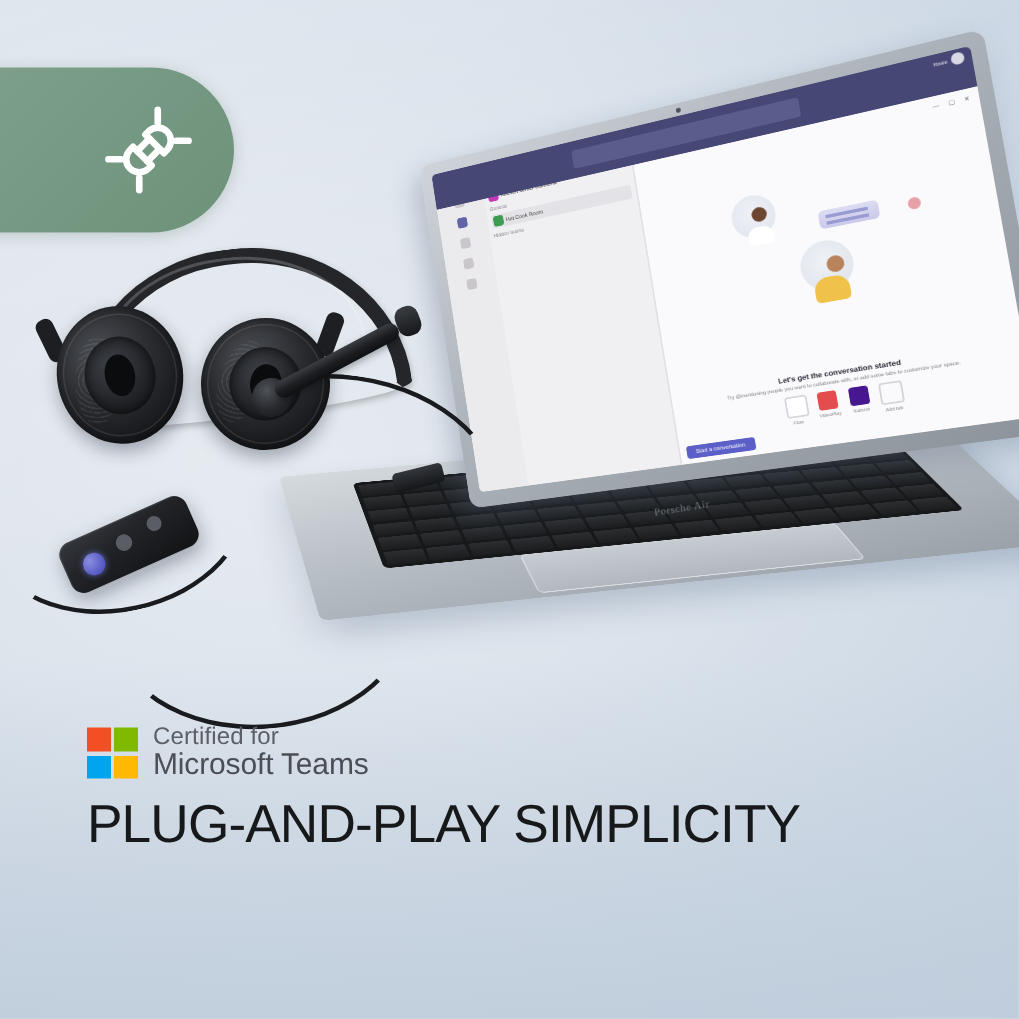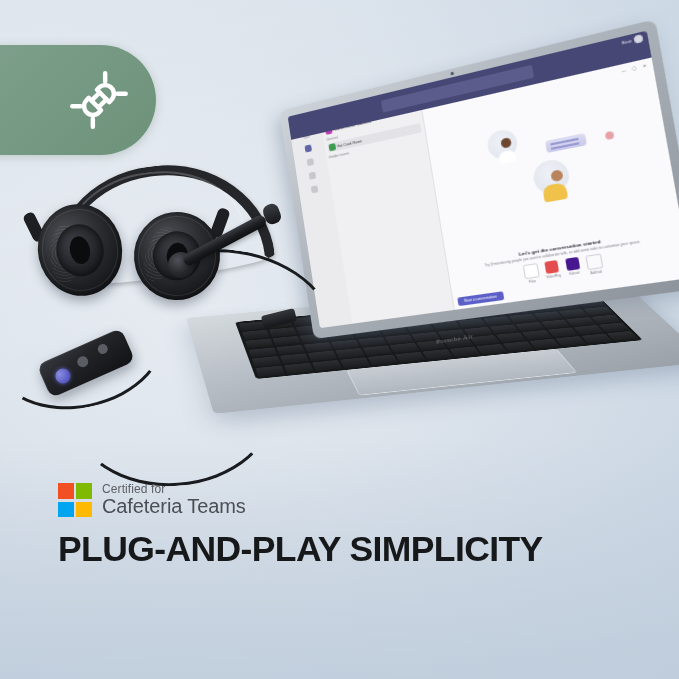--- a/index.html
+++ b/index.html
@@ -163,25 +163,25 @@
       border:1px solid rgba(255,255,255,.35);}
   .brand{position:absolute;left:52%;top:231px;font-size:7px;color:#6e757c;
       transform:rotate(-9deg);letter-spacing:.4px;font-family:"Liberation Serif",serif;}
 
   
   .cert{position:absolute;left:58px;top:483px;display:flex;align-items:center;gap:10px;}
   .ms-logo{width:34px;height:34px;display:grid;grid-template-columns:1fr 1fr;
       grid-template-rows:1fr 1fr;gap:2.5px;flex:none;}
   .ms-logo b{display:block;}
   .cert-txt{line-height:1.08;}
-  .cert-top{font-size:12px;color:#5c6066;letter-spacing:.1px;}
+  .cert-top{font-size:16px;color:#5c6066;letter-spacing:.1px;}
   .cert-big{font-size:20px;color:#4b4f55;letter-spacing:-.1px;}
 
   
-  .headline{position:absolute;left:58px;top:529px;font-size:35.5px;font-weight:700;
+  .headline{position:absolute;left:58px;top:529px;font-size:35.5px;font-weight:400;
       color:#17181a;letter-spacing:-.6px;white-space:nowrap;}
   .subtext{position:absolute;left:58px;top:585px;width:540px;font-size:17.6px;
       color:#4a4d52;line-height:1.52;}
 </style>
 </head>
 <body>
 
 <div id="stage">
 
   <div class="bg"></div>
@@ -436,19 +436,19 @@
 
   <div class="cert">
     <div class="ms-logo">
       <b style="background:#f25022"></b>
       <b style="background:#7fba00"></b>
       <b style="background:#00a4ef"></b>
       <b style="background:#ffb900"></b>
     </div>
     <div class="cert-txt">
       <div class="cert-top">Certified for</div>
-      <div class="cert-big">Cafeteria Teams</div>
+      <div class="cert-big">Microsoft Teams</div>
     </div>
   </div>
 
   <div class="headline">PLUG-AND-PLAY SIMPLICITY</div>
 
 </div>
 
 </body></html>

